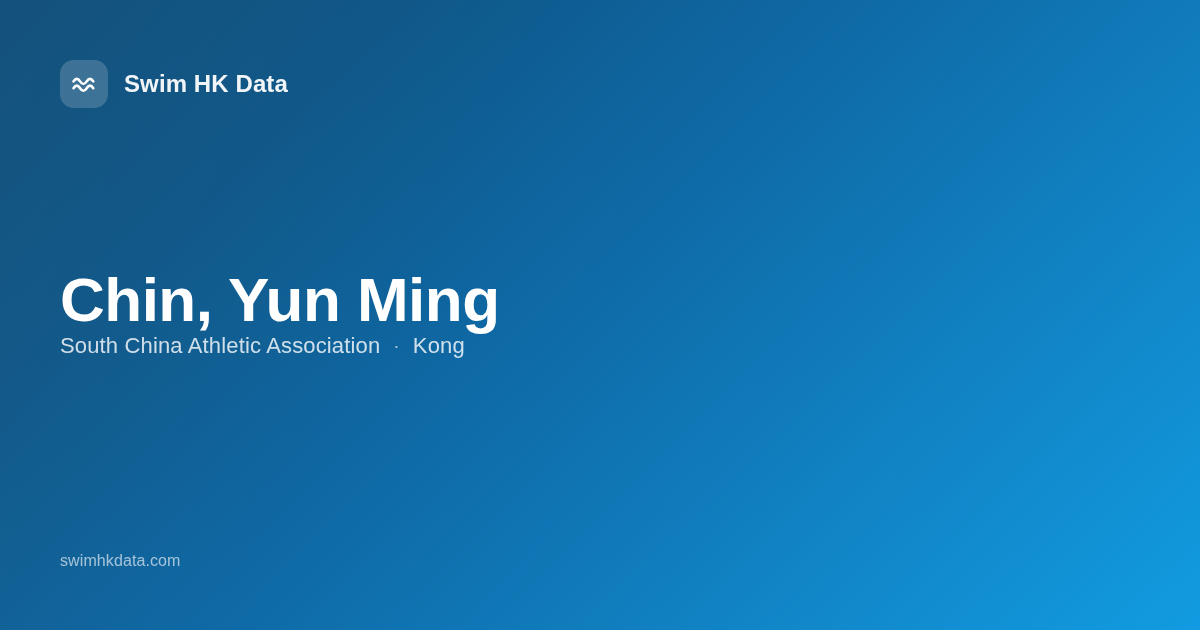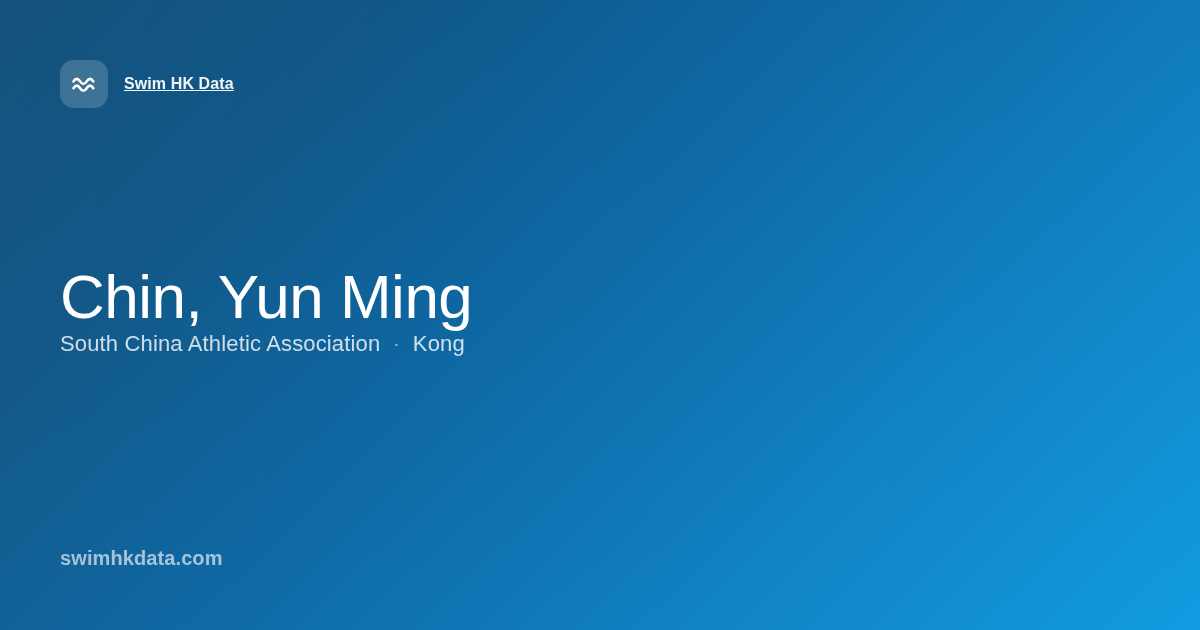--- a/index.html
+++ b/index.html
@@ -72,41 +72,40 @@
     align-items: center;
     justify-content: center;
     flex: 0 0 auto;
   }
 
   .brand-mark svg {
     display: block;
   }
 
   .brand-name {
-    font-size: 16px;
+    font-size: 24px;
     font-weight: 600;
     letter-spacing: 0.1px;
     color: rgba(255, 255, 255, 0.94);
     white-space: nowrap;
-    text-decoration: underline;
   }
 
   
   .headline-block {
     flex: 1 1 auto;
     display: flex;
     flex-direction: column;
     justify-content: center;
     padding-bottom: 34px;
   }
 
   .athlete-name {
     font-size: 62px;
     line-height: 1.08;
-    font-weight: 400;
+    font-weight: 700;
     letter-spacing: -0.5px;
     color: #ffffff;
     margin: 0;
     white-space: nowrap;
   }
 
   .athlete-meta {
     margin-top: 0;
     font-size: 22px;
     font-weight: 400;
@@ -123,22 +122,22 @@
     color: rgba(255, 255, 255, 0.62);
     font-size: 19px;
   }
 
   
   .og-footer {
     flex: 0 0 auto;
     display: flex;
     align-items: flex-end;
     justify-content: space-between;
-    font-size: 20px;
-    font-weight: 700;
+    font-size: 16px;
+    font-weight: 400;
     letter-spacing: 0.1px;
     color: rgba(255, 255, 255, 0.62);
   }
 
   .footer-site { white-space: nowrap; }
 
   .footer-tagline {
     white-space: nowrap;
     text-align: right;
   }

